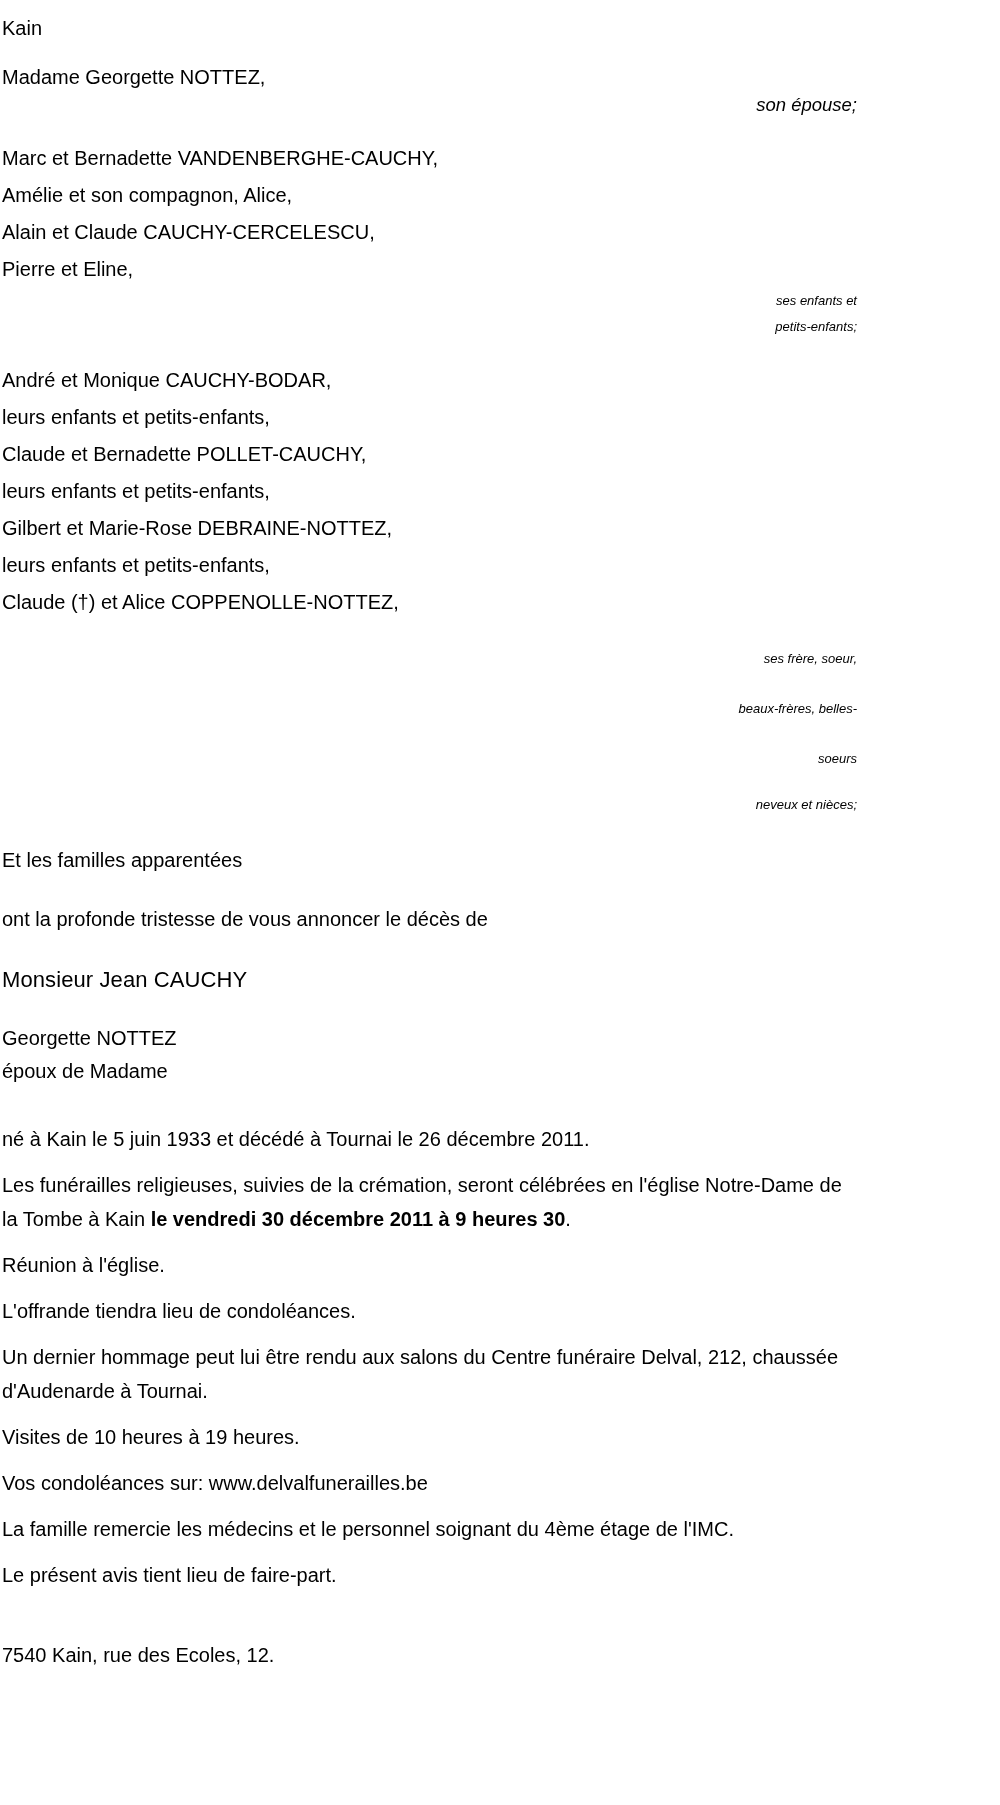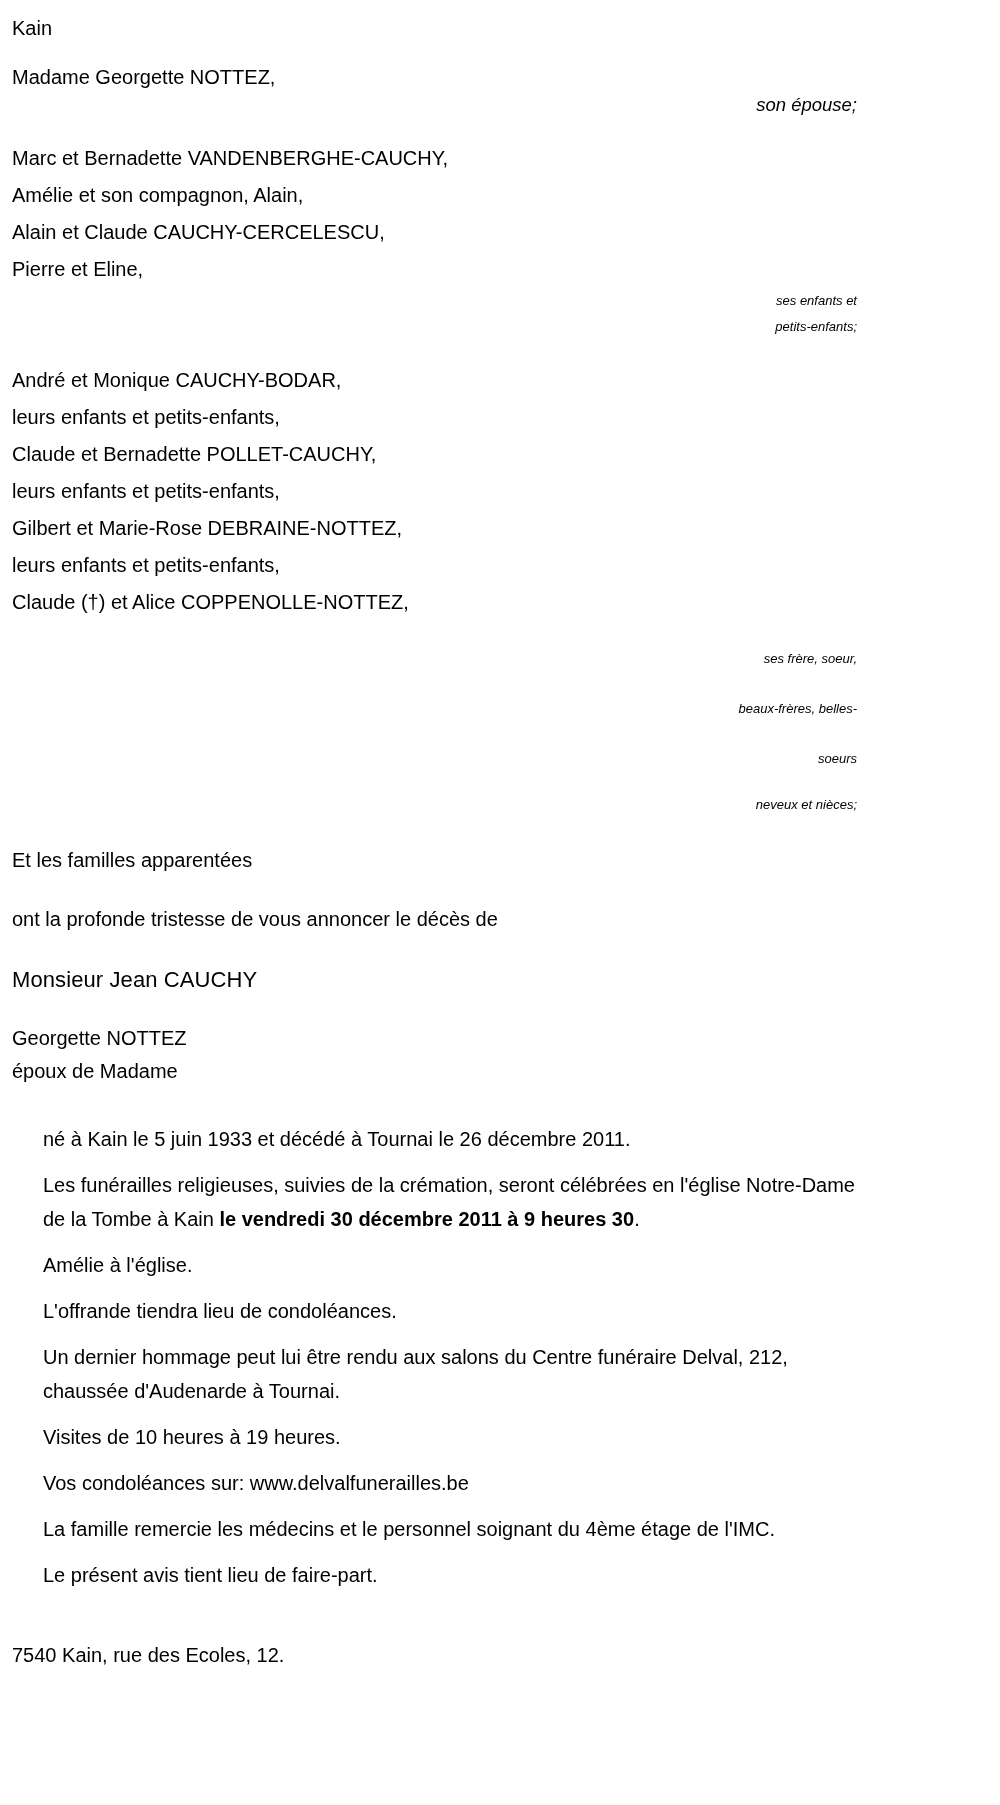--- a/index.html
+++ b/index.html
@@ -11,21 +11,21 @@
     width: 1000px;
     min-height: 1805px;
     font-family: "Liberation Sans", sans-serif;
     color: #000000;
     -webkit-font-smoothing: antialiased;
   }
   .notice {
     width: 869px;
     min-height: 1805px;
     box-sizing: border-box;
-    padding: 10px 12px 0 12px;
+    padding: 10px 12px 0 2px;
     position: relative;
     border-radius: 19px;
   }
   .line {
     font-size: 20px;
     line-height: 37px;
     white-space: pre;
   }
   
   .group {
@@ -59,21 +59,20 @@
     line-height: 40px;
     letter-spacing: 0.1px;
   }
   .spouse-block .line {
     line-height: 33px;
   }
   .body-para {
     font-size: 20px;
     line-height: 34px;
     max-width: 880px;
-    margin-left: 31px;
   }
   .body-para b { font-weight: bold; }
   .footer-line {
     font-size: 20px;
     line-height: 34px;
   }
 </style>
 </head>
 <body>
 
@@ -88,21 +87,21 @@
       <div class="line">Madame Georgette NOTTEZ,</div>
     </div>
     <div class="role-inline">son épouse;</div>
   </div>
 
   <div class="gap-md"></div>
 
   <div class="group">
     <div class="names">
       <div class="line">Marc et Bernadette VANDENBERGHE-CAUCHY,</div>
-      <div class="line">Amélie et son compagnon, Alain,</div>
+      <div class="line">Amélie et son compagnon, Alice,</div>
       <div class="line">Alain et Claude CAUCHY-CERCELESCU,</div>
       <div class="line">Pierre et Eline,</div>
     </div>
     <div class="role">ses enfants et
 petits-enfants;</div>
   </div>
 
   <div class="gap-md"></div>
 
   <div class="group">
@@ -143,21 +142,21 @@
   <div class="gap-lg"></div>
 
   <div class="body-para">né à Kain le 5 juin 1933 et décédé à Tournai le 26 décembre 2011.</div>
 
   <div class="gap-sm"></div>
 
   <div class="body-para"><span>Les funérailles religieuses, suivies de la crémation, seront célébrées en l'église Notre-Dame de la Tombe à Kain </span><b>le vendredi 30 décembre 2011 à 9 heures 30</b><span>.</span></div>
 
   <div class="gap-sm"></div>
 
-  <div class="body-para">Amélie à l'église.</div>
+  <div class="body-para">Réunion à l'église.</div>
 
   <div class="gap-sm"></div>
 
   <div class="body-para">L'offrande tiendra lieu de condoléances.</div>
 
   <div class="gap-sm"></div>
 
   <div class="body-para">Un dernier hommage peut lui être rendu aux salons du Centre funéraire Delval, 212, chaussée d'Audenarde à Tournai.</div>
 
   <div class="gap-sm"></div>

